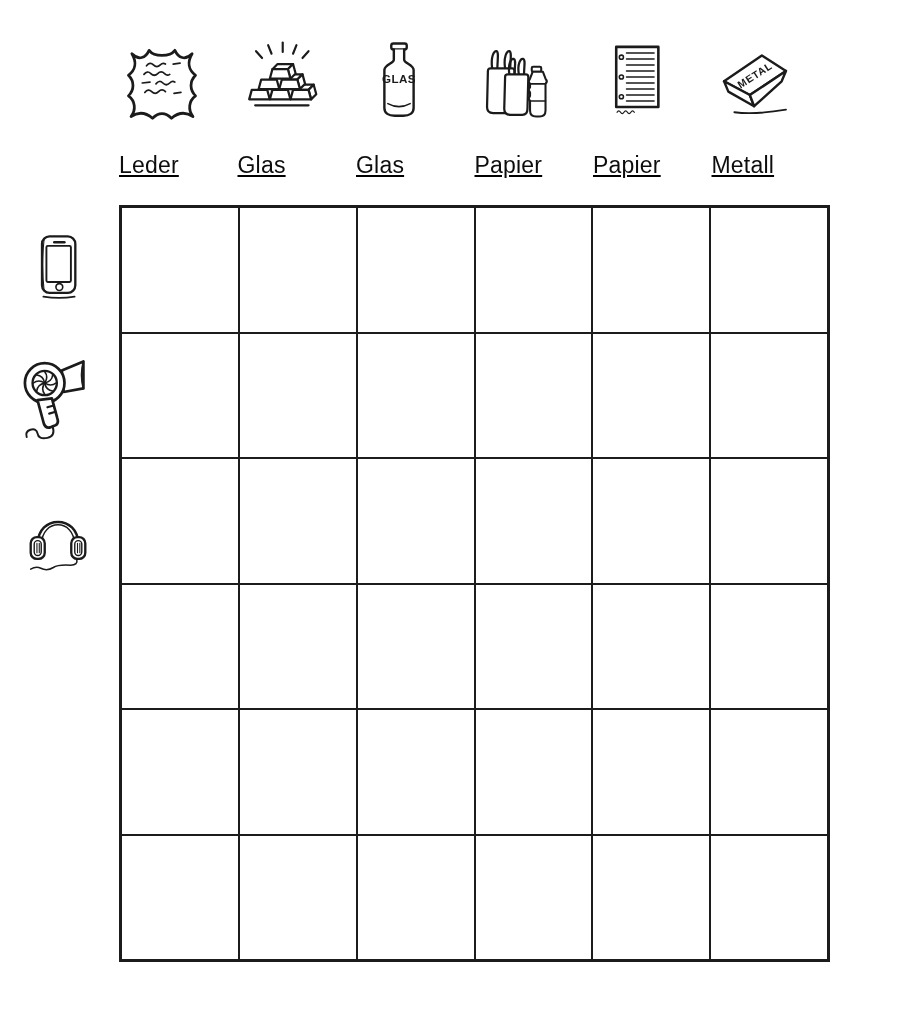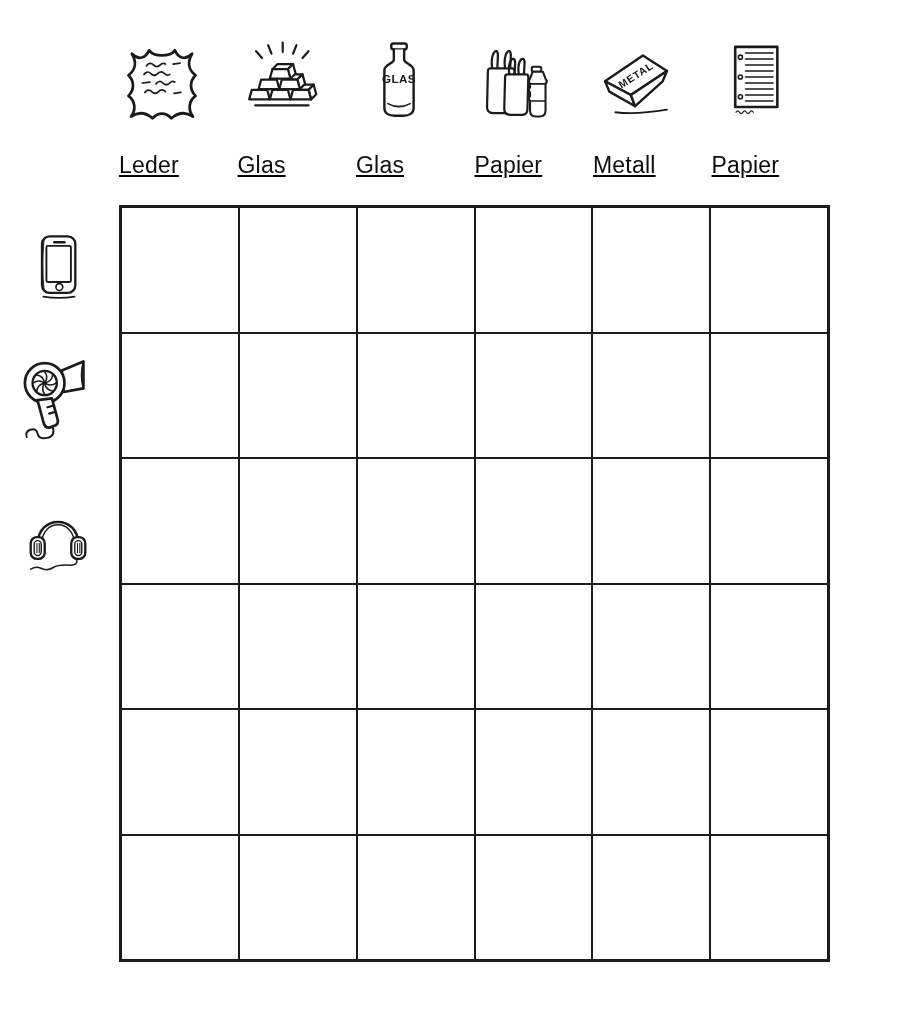--- a/index.html
+++ b/index.html
@@ -215,29 +215,29 @@
       <div class="mat-label">Glas</div>
     </div>
     <div class="mat-col">
       <svg class="mat-icon">
           <use href="#plastic-icon"></use>
         </svg>
       <div class="mat-label">Papier</div>
     </div>
     <div class="mat-col">
       <svg class="mat-icon">
+          <use href="#paper-icon"></use>
+        </svg>
+      <div class="mat-label">Papier</div>
+    </div>
+    <div class="mat-col">
+      <svg class="mat-icon">
           <use href="#metal-ingot-icon"></use>
         </svg>
       <div class="mat-label">Metall</div>
-    </div>
-    <div class="mat-col">
-      <svg class="mat-icon">
-          <use href="#paper-icon"></use>
-        </svg>
-      <div class="mat-label">Papier</div>
     </div>
   </div>
 
   <svg class="item-icon item-smartphone">
       <use href="#smartphone-icon"></use>
     </svg>
   <svg class="item-icon item-hairdryer">
       <use href="#hairdryer-icon"></use>
     </svg>
   <svg class="item-icon item-headphones">

